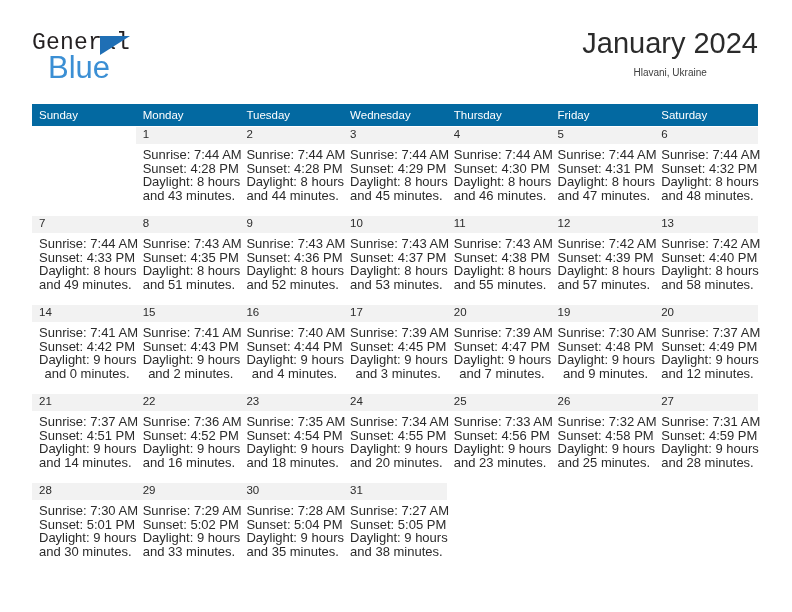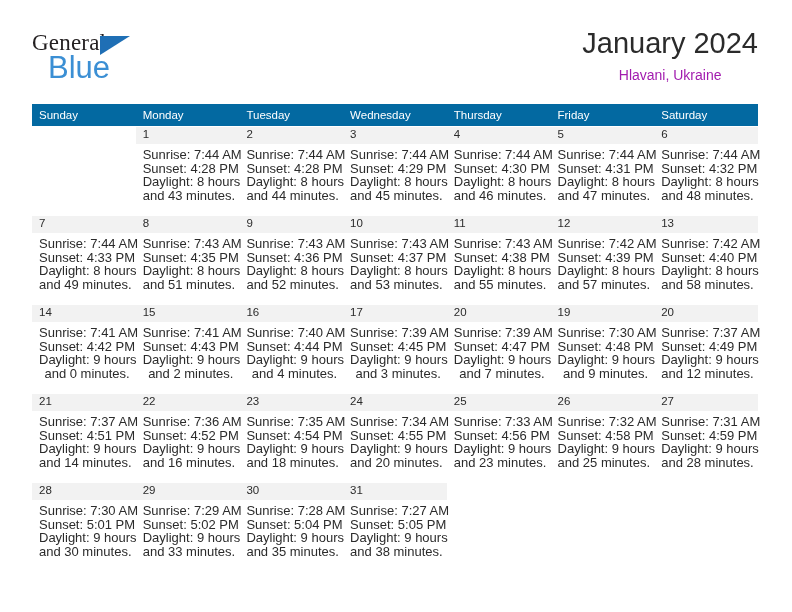--- a/index.html
+++ b/index.html
@@ -36,21 +36,21 @@
     width: 180px;
     height: 60px;
   }
   .logo-general {
     position: absolute;
     left: 0;
     top: 0;
     font-size: 23px;
     letter-spacing: .2px;
     color: #231f20;
-    font-family: Liberation Serif, serif;
+    font-family: Liberation Mono, monospace;
   }
   .logo-triangle {
     position: absolute;
     left: 68px;
     top: 6px;
     width: 0;
     height: 0;
     border-left: 30px solid #1f6fb5;
     border-bottom: 19px solid transparent;
   }
@@ -69,22 +69,22 @@
     text-align: center;
   }
   .cal-title {
     font-size: 29px;
     color: #2b2b2b;
     font-weight: normal;
     line-height: 1.2;
     white-space: nowrap;
   }
   .cal-subtitle {
-    font-size: 14px;
-    color: #a21caf;
+    font-size: 10px;
+    color: #404040;
     margin-top: 6px;
     white-space: nowrap;
   }
 
   
   .calendar {
     position: absolute;
     left: 32px;
     top: 104px;
     width: 726px;

